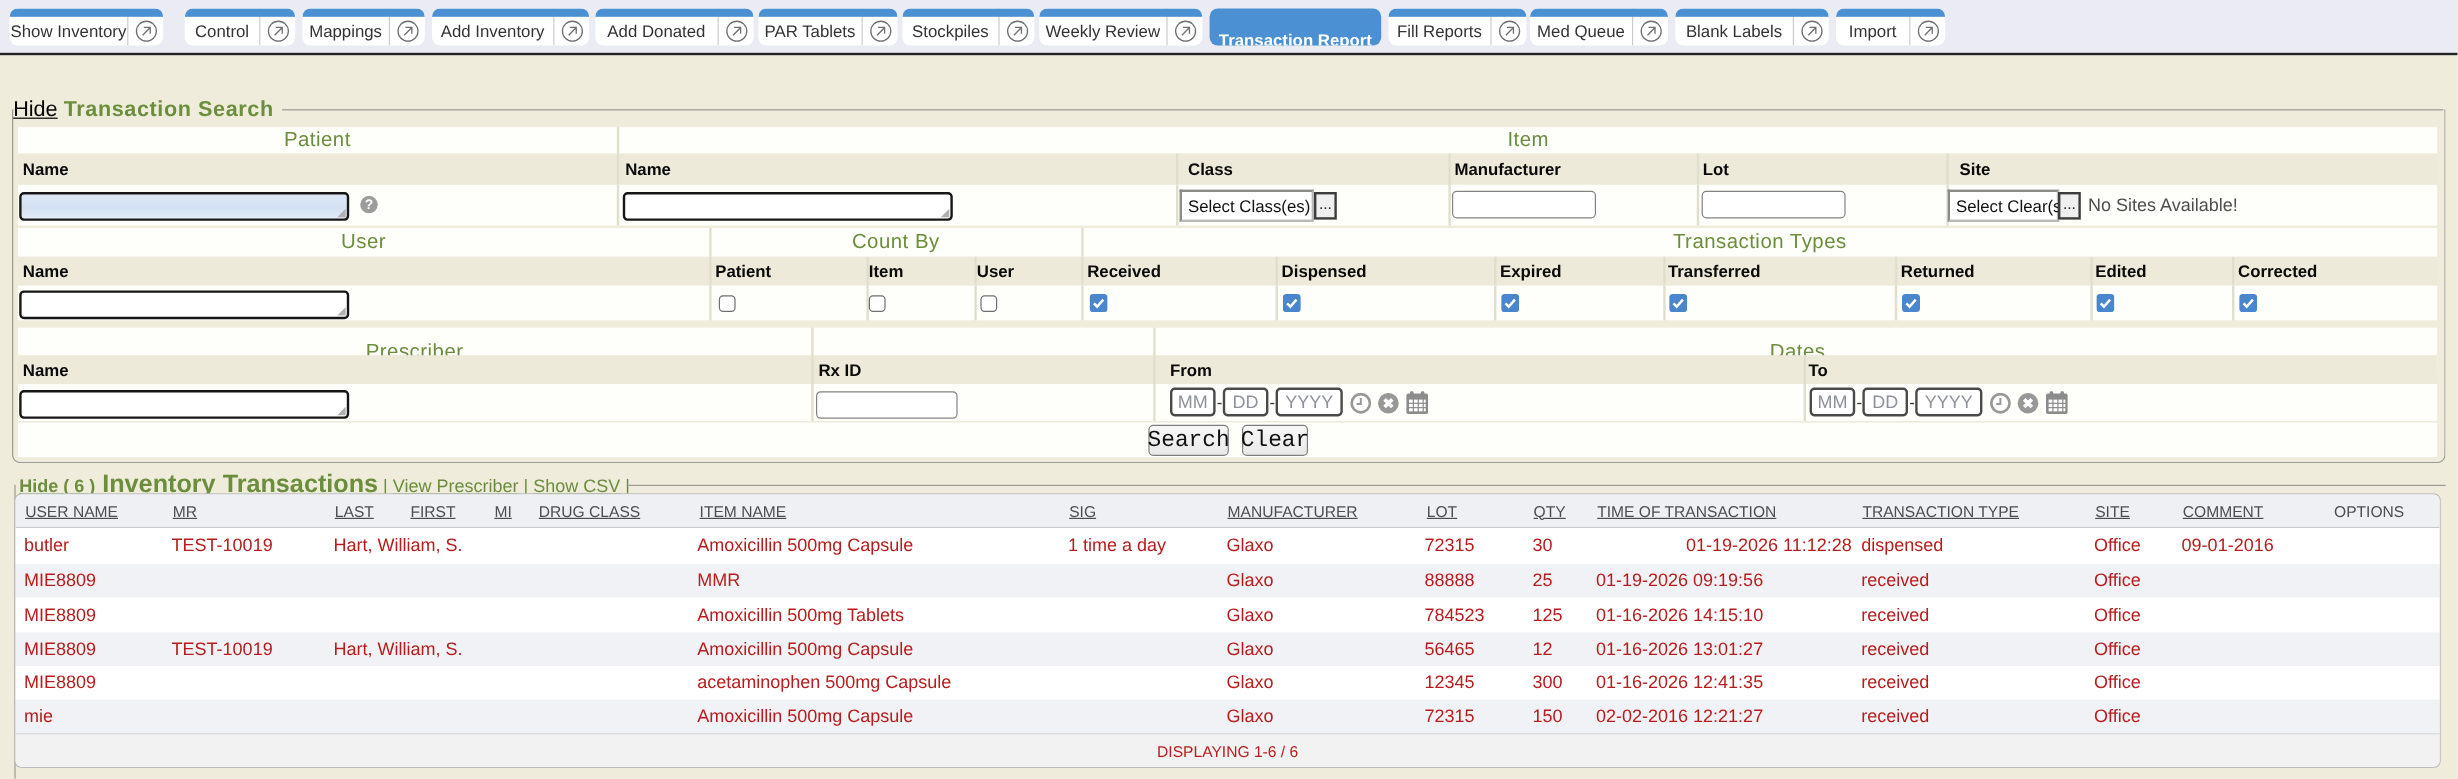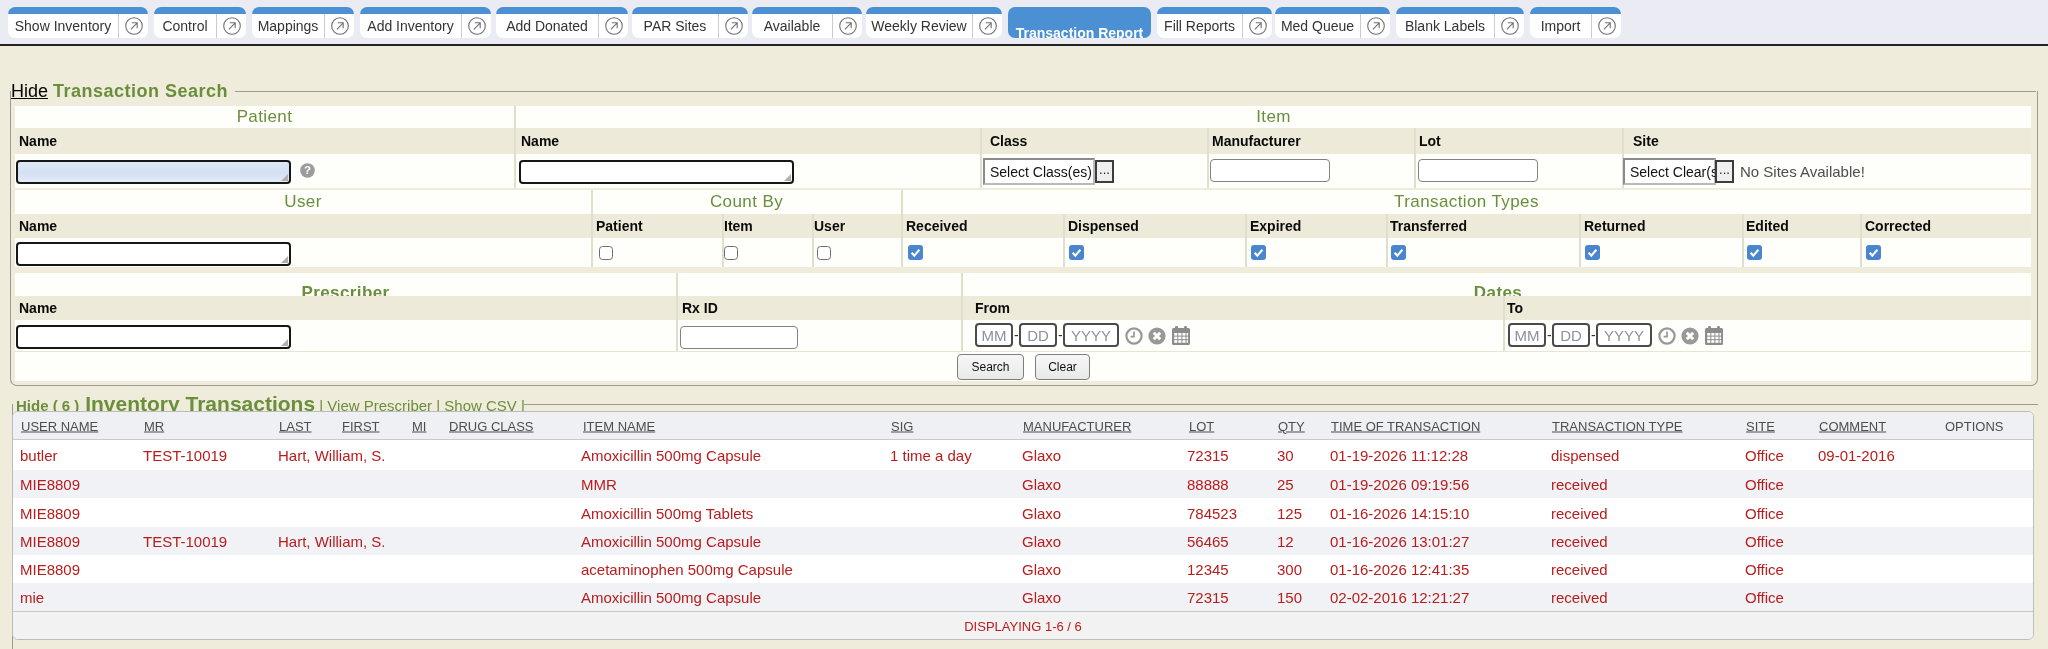--- a/index.html
+++ b/index.html
@@ -18,28 +18,28 @@
 .row{position:absolute;left:15px;width:2016px}
 .wcell{position:absolute;top:0;bottom:0;background:#fefefa}
 .bigin{position:absolute;width:275px;height:24px;border:2px solid #161616;border-radius:4px;background:#fff}
 .bigin::after{content:"";position:absolute;right:1px;bottom:1px;border-left:7px solid transparent;border-bottom:7px solid #b0b0b0}
 .smin{position:absolute;height:23px;border:1px solid #828282;border-radius:4px;background:#fff}
 .selbox{position:absolute;height:27px;border:2px solid;border-color:#8b8b8b #b9b9b9 #b9b9b9 #8b8b8b;background:#fff;font-size:14px;color:#111;display:flex;align-items:center;padding-left:5px;white-space:nowrap}
 .dots{position:absolute;height:23px;width:19px;border:2px solid #3c3c3c;background:#efefef;color:#222;font-size:13px;text-align:center;line-height:16px}
 .datebox{position:absolute;height:24px;border:2px solid #4a4a4a;border-radius:4px;background:#fff;color:#8c919c;font-size:15px;display:flex;align-items:center;justify-content:center}
 .dash{position:absolute;font-size:14px;color:#333}
 .cb{position:absolute;width:14px;height:14px;border:1.5px solid #6f6f6f;border-radius:3.5px;background:#fff}
-.btn{position:absolute;height:26px;border:1px solid #7e7e7e;border-radius:4px;background:linear-gradient(#f7f7f7,#e9e9e9);font-size:12px;color:#111;display:flex;align-items:center;justify-content:center;font-family:Liberation Sans, sans-serif}
+.btn{position:absolute;height:26px;border:1px solid #7e7e7e;border-radius:4px;background:linear-gradient(#f7f7f7,#e9e9e9);font-size:19px;color:#111;display:flex;align-items:center;justify-content:center;font-family:Liberation Mono, monospace}
 .hdr{color:#4d4d4d;font-size:13px;text-decoration:underline;position:absolute;top:50%;transform:translateY(-50%)}
 .dtxt{color:#b91c1c;font-size:15px;position:absolute;top:50%;transform:translateY(-50%);white-space:nowrap}
 </style></head>
 <body>
 
 <div id="tabbar">
-<div class="tab" style="left:8px;width:140px">
+<div class="tab" style="left:8px;width:128px">
       <span class="lbl">Show Inventory</span>
       <span class="ic">
         <svg class="tabico" width="22" height="22" viewBox="0 0 22 22">
           <circle cx="11" cy="11" r="8.3" fill="none" stroke="#6f6f6f" stroke-width="1.1"></circle>
           <path d="M7.9 14.3 L14 8.2 M8.8 7.8 L14.2 7.8 L14.2 13.2" fill="none" stroke="#6f6f6f" stroke-width="1.1"></path>
         </svg>
       </span>
     </div>
 <div class="tab" style="left:154px;width:92px">
       <span class="lbl">Control</span>
@@ -71,30 +71,30 @@
 <div class="tab" style="left:496px;width:132px">
       <span class="lbl">Add Donated</span>
       <span class="ic">
         <svg class="tabico" width="22" height="22" viewBox="0 0 22 22">
           <circle cx="11" cy="11" r="8.3" fill="none" stroke="#6f6f6f" stroke-width="1.1"></circle>
           <path d="M7.9 14.3 L14 8.2 M8.8 7.8 L14.2 7.8 L14.2 13.2" fill="none" stroke="#6f6f6f" stroke-width="1.1"></path>
         </svg>
       </span>
     </div>
 <div class="tab" style="left:632px;width:116px">
-      <span class="lbl">PAR Sites</span>
+      <span class="lbl">PAR Tablets</span>
       <span class="ic">
         <svg class="tabico" width="22" height="22" viewBox="0 0 22 22">
           <circle cx="11" cy="11" r="8.3" fill="none" stroke="#6f6f6f" stroke-width="1.1"></circle>
           <path d="M7.9 14.3 L14 8.2 M8.8 7.8 L14.2 7.8 L14.2 13.2" fill="none" stroke="#6f6f6f" stroke-width="1.1"></path>
         </svg>
       </span>
     </div>
 <div class="tab" style="left:752px;width:110px">
-      <span class="lbl">Available</span>
+      <span class="lbl">Stockpiles</span>
       <span class="ic">
         <svg class="tabico" width="22" height="22" viewBox="0 0 22 22">
           <circle cx="11" cy="11" r="8.3" fill="none" stroke="#6f6f6f" stroke-width="1.1"></circle>
           <path d="M7.9 14.3 L14 8.2 M8.8 7.8 L14.2 7.8 L14.2 13.2" fill="none" stroke="#6f6f6f" stroke-width="1.1"></path>
         </svg>
       </span>
     </div>
 <div class="tab" style="left:866px;width:136px">
       <span class="lbl">Weekly Review</span>
       <span class="ic">
@@ -256,21 +256,21 @@
     </svg>
     <svg width="15" height="15" viewBox="0 0 15 15" style="position:absolute;top:7px;left:1732px">
       <rect width="15" height="15" rx="3" fill="#4a86cd"></rect>
       <path d="M3.6 7.8 L6.3 10.6 L11.4 4.7" stroke="#fff" stroke-width="2.1" fill="none"></path>
     </svg>
     <svg width="15" height="15" viewBox="0 0 15 15" style="position:absolute;top:7px;left:1851px">
       <rect width="15" height="15" rx="3" fill="#4a86cd"></rect>
       <path d="M3.6 7.8 L6.3 10.6 L11.4 4.7" stroke="#fff" stroke-width="2.1" fill="none"></path>
     </svg>
   </div>
-<div class="row" style="top:273px;height:39px;font-weight:bold;">
+<div class="row" style="top:273px;height:39px;">
     <div class="wcell" style="left:0;width:2016px"></div>
     <div class="ghx" style="left:0;width:661px">Prescriber</div>
     <div class="ghx" style="left:950px;width:1066px">Dates</div>
     <div class="vl2" style="left:661px"></div>
     <div class="vl2" style="left:946px"></div>
   </div>
 <div class="row" style="top:296px;height:24px;background:#edead9;">
     <span class="lab" style="left:4px">Name</span>
     <span class="lab" style="left:667px">Rx ID</span>
     <span class="lab" style="left:960px">From</span>
@@ -380,21 +380,21 @@
   </div>
 <div class="abs" style="left:13px;top:440px;width:2020px;height:30px;background:#fff">
     <span class="dtxt" style="left:7px">butler</span>
     <span class="dtxt" style="left:130px">TEST-10019</span>
     <span class="dtxt" style="left:265px">Hart, William, S.</span>
     <span class="dtxt" style="left:568px">Amoxicillin 500mg Capsule</span>
     <span class="dtxt" style="left:877px">1 time a day</span>
     <span class="dtxt" style="left:1009px">Glaxo</span>
     <span class="dtxt" style="left:1174px">72315</span>
     <span class="dtxt" style="left:1264px">30</span>
-    <span class="dtxt" style="left:1317px">01-19-2026 11:12:28</span>
+    <span class="dtxt" style="left:1392px">01-19-2026 11:12:28</span>
     <span class="dtxt" style="left:1538px">dispensed</span>
     <span class="dtxt" style="left:1732px">Office</span>
     <span class="dtxt" style="left:1805px">09-01-2016</span>
   </div>
 <div class="abs" style="left:13px;top:470px;width:2020px;height:28px;background:#f0f2f6">
     <span class="dtxt" style="left:7px">MIE8809</span>
     <span class="dtxt" style="left:568px">MMR</span>
     <span class="dtxt" style="left:1009px">Glaxo</span>
     <span class="dtxt" style="left:1174px">88888</span>
     <span class="dtxt" style="left:1264px">25</span>

